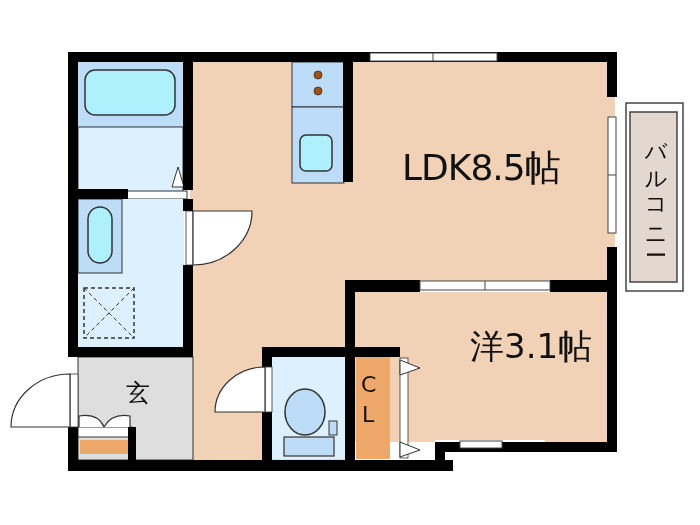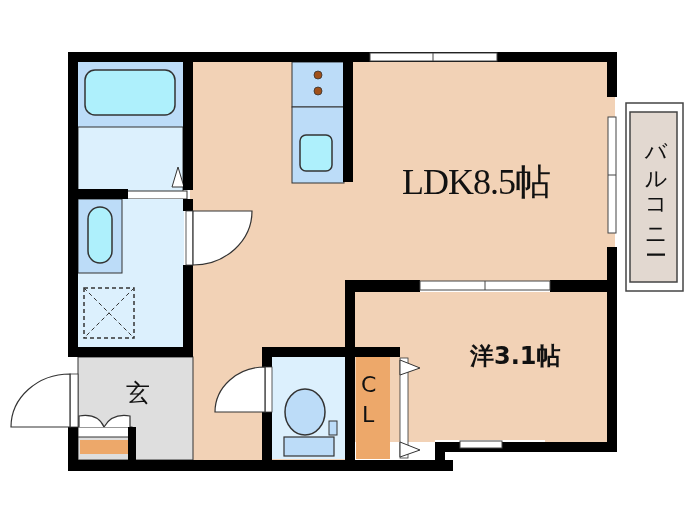--- a/index.html
+++ b/index.html
@@ -1,20 +1,20 @@
 <!DOCTYPE html>
 <html><head>
 <meta charset="utf-8">
 <style>
   html, body { margin: 0; padding: 0; background: #ffffff; }
   body { width: 700px; height: 525px; overflow: hidden; position: relative; font-family: "DejaVu Sans", sans-serif; }
   svg { position: absolute; left: 0; top: 0; }
   .label { position: absolute; color: #111; font-family: "DejaVu Sans", sans-serif; white-space: nowrap; }
-  .ldk { left: 402px; top: 158px; font-size: 36px; letter-spacing: -1px; font-family: Liberation Serif, serif; }
-  .yo { left: 470px; top: 340px; font-size: 24px; font-weight: bold; }
+  .ldk { left: 402px; top: 144px; font-size: 36px; letter-spacing: -1px; }
+  .yo { left: 470px; top: 324px; font-size: 34px; }
   .genkan { left: 126px; top: 377px; font-size: 24px; }
   .cl-c { left: 361px; top: 372px; font-size: 22px; }
   .cl-l { left: 362px; top: 402px; font-size: 22px; }
   .balcony { left: 645px; top: 127px; font-size: 22px; writing-mode: vertical-rl; line-height: 1; letter-spacing: 4px; }
 </style>
 </head>
 <body>
 
 <svg width="700" height="525" viewBox="0 0 700 525">
 

